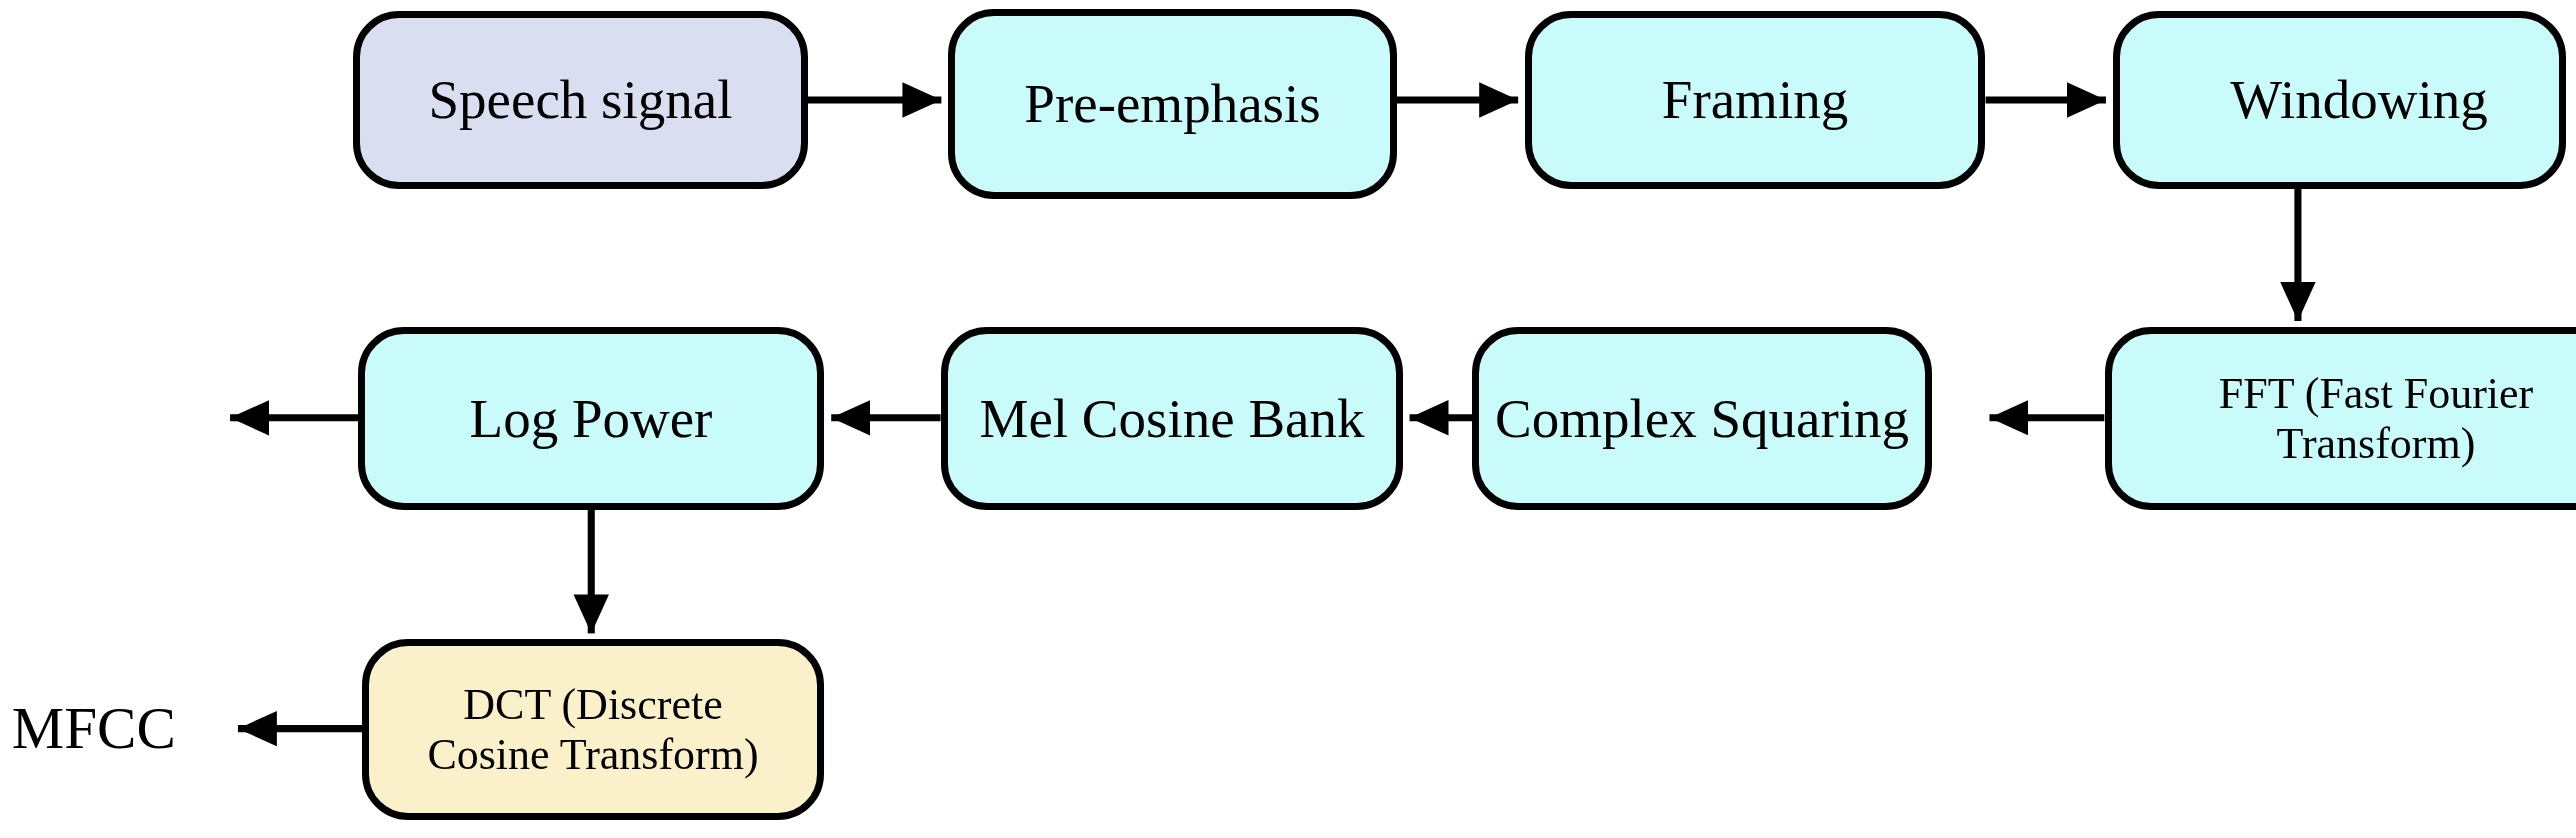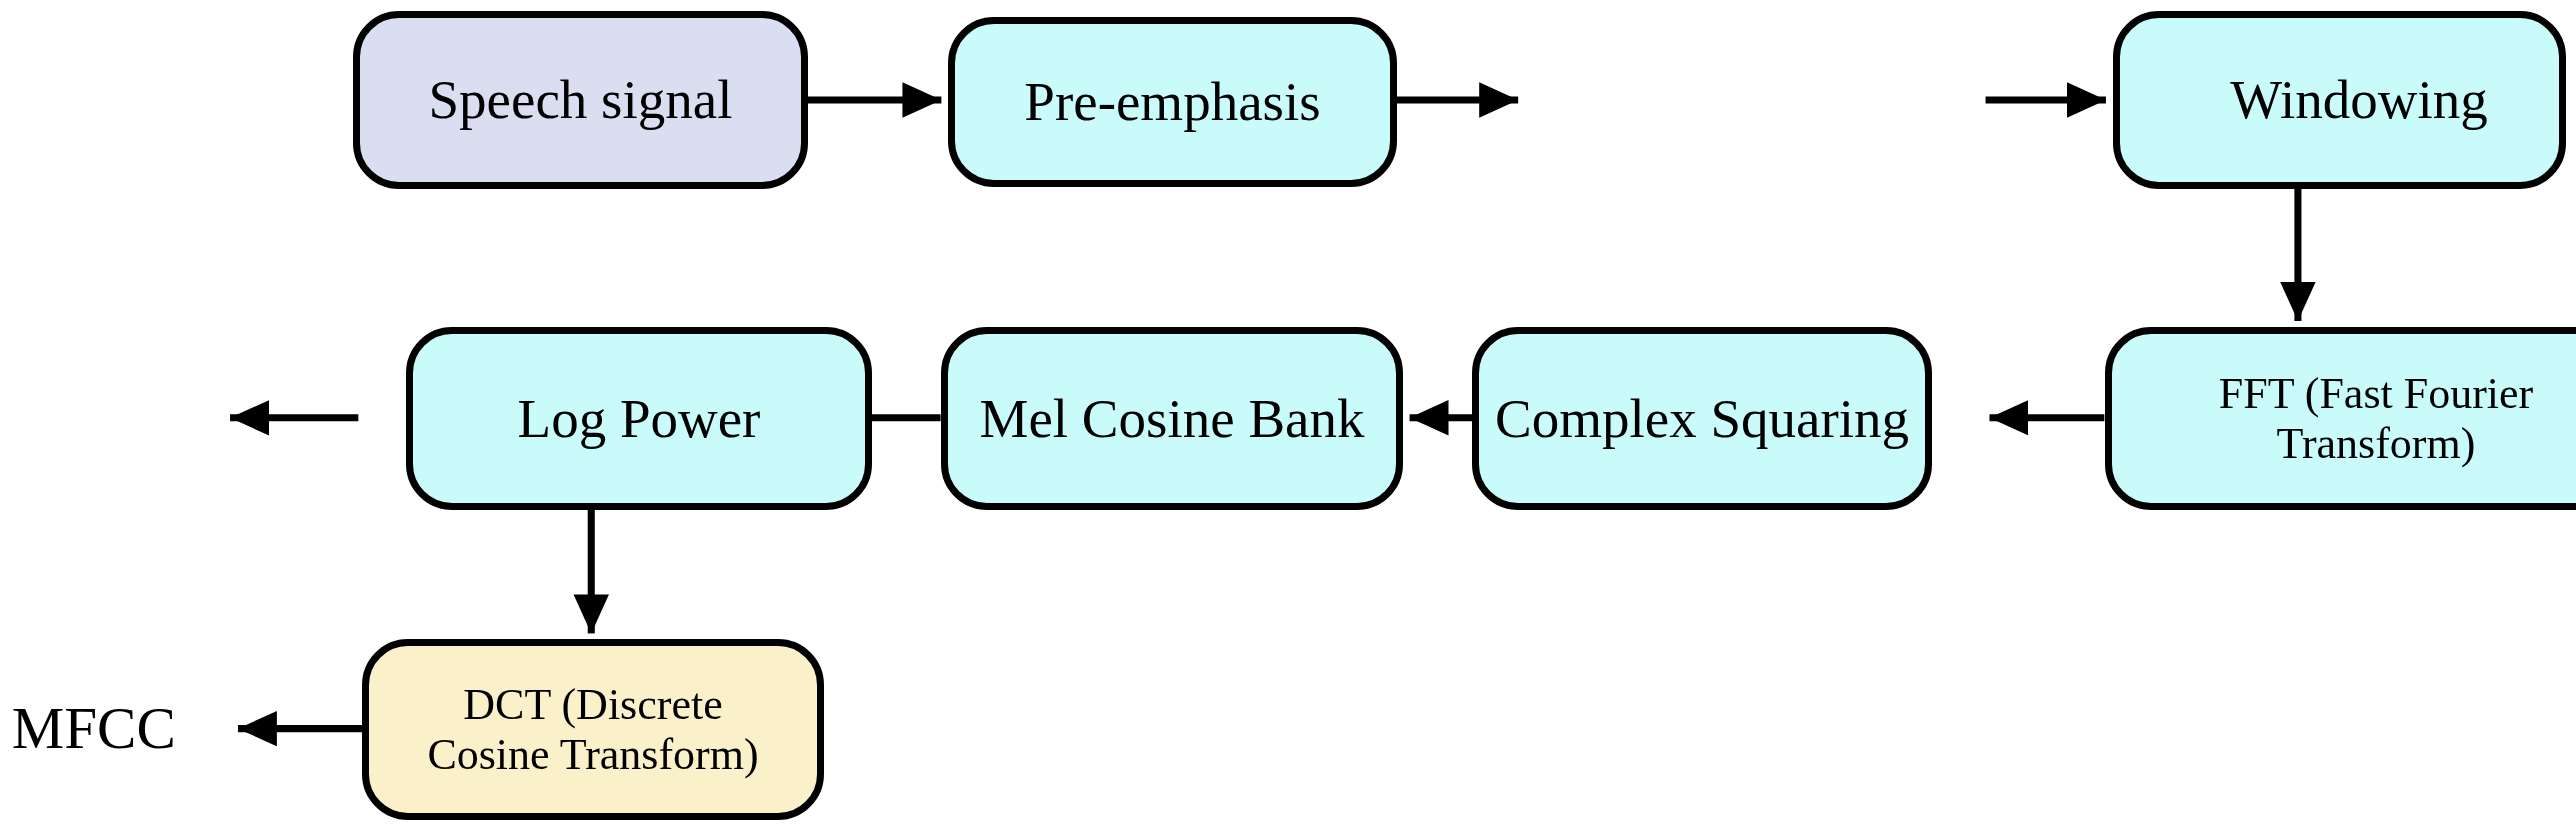--- a/index.html
+++ b/index.html
@@ -40,21 +40,21 @@
     white-space: normal;
     max-width: 370px;
   }
   .side-label {
     position: absolute;
     font-size: 59px;
     line-height: 1;
   }
   
   .n-speech    { left: 353px;  top: 11px;  width: 455px; height: 178px; }
-  .n-pre       { left: 948px; top: 17px;  width: 449px; height: 170px; }
+  .n-pre       { left: 948px; top: 9px;  width: 449px; height: 190px; }
   .n-framing   { left: 1525px; top: 11px;  width: 460px; height: 178px; }
   .n-windowing { left: 2113px; top: 11px;  width: 453px; height: 178px; padding-left: 39px; }
   .n-fft       { left: 2105px; top: 327px; width: 542px; height: 183px; }
   .n-complex   { left: 1472px; top: 327px; width: 460px; height: 183px; }
   .n-mel       { left: 941px; top: 327px; width: 462px; height: 183px; }
   .n-log       { left: 358px;  top: 327px; width: 466px; height: 183px; }
   .n-dct       { left: 362px;  top: 639px; width: 462px; height: 181px; align-items: center; }
   .lbl-fbank   { left: 17.3px;  top: 388px; }
   .lbl-mfcc    { left: 11.8px;  top: 699px; }
 </style>
@@ -102,38 +102,41 @@
   </svg>
 
   <div class="box n-speech" style="background: rgb(218, 222, 241);">
     <span class="lbl">Speech signal</span>
   </div>
 
   <div class="box n-pre" style="background: rgb(201, 251, 251);">
     <span class="lbl">Pre-emphasis</span>
   </div>
 
+  <div class="box n-framing" style="background: rgb(201, 251, 251);">
+    <span class="lbl">Framing</span>
+  </div>
 
   <div class="box n-windowing" style="background: rgb(201, 251, 251);">
     <span class="lbl">Windowing</span>
   </div>
 
   <div class="box n-fft" style="background: rgb(201, 251, 251);">
     <span class="lbl small">FFT (Fast Fourier Transform)</span>
   </div>
 
   <div class="box n-complex" style="background: rgb(201, 251, 251);">
     <span class="lbl">Complex Squaring</span>
   </div>
 
   <div class="box n-mel" style="background: rgb(201, 251, 251);">
     <span class="lbl">Mel Cosine Bank</span>
   </div>
 
-  <div class="box n-log" style="background: rgb(201, 251, 251); margin-left: 48px;">
+  <div class="box n-log" style="background: rgb(201, 251, 251);">
     <span class="lbl">Log Power</span>
   </div>
 
   <div class="box n-dct" style="background: rgb(250, 240, 202);">
     <span class="lbl small">DCT (Discrete Cosine Transform)</span>
   </div>
 
   <div class="side-label lbl-mfcc">MFCC</div>
 
 </div>

